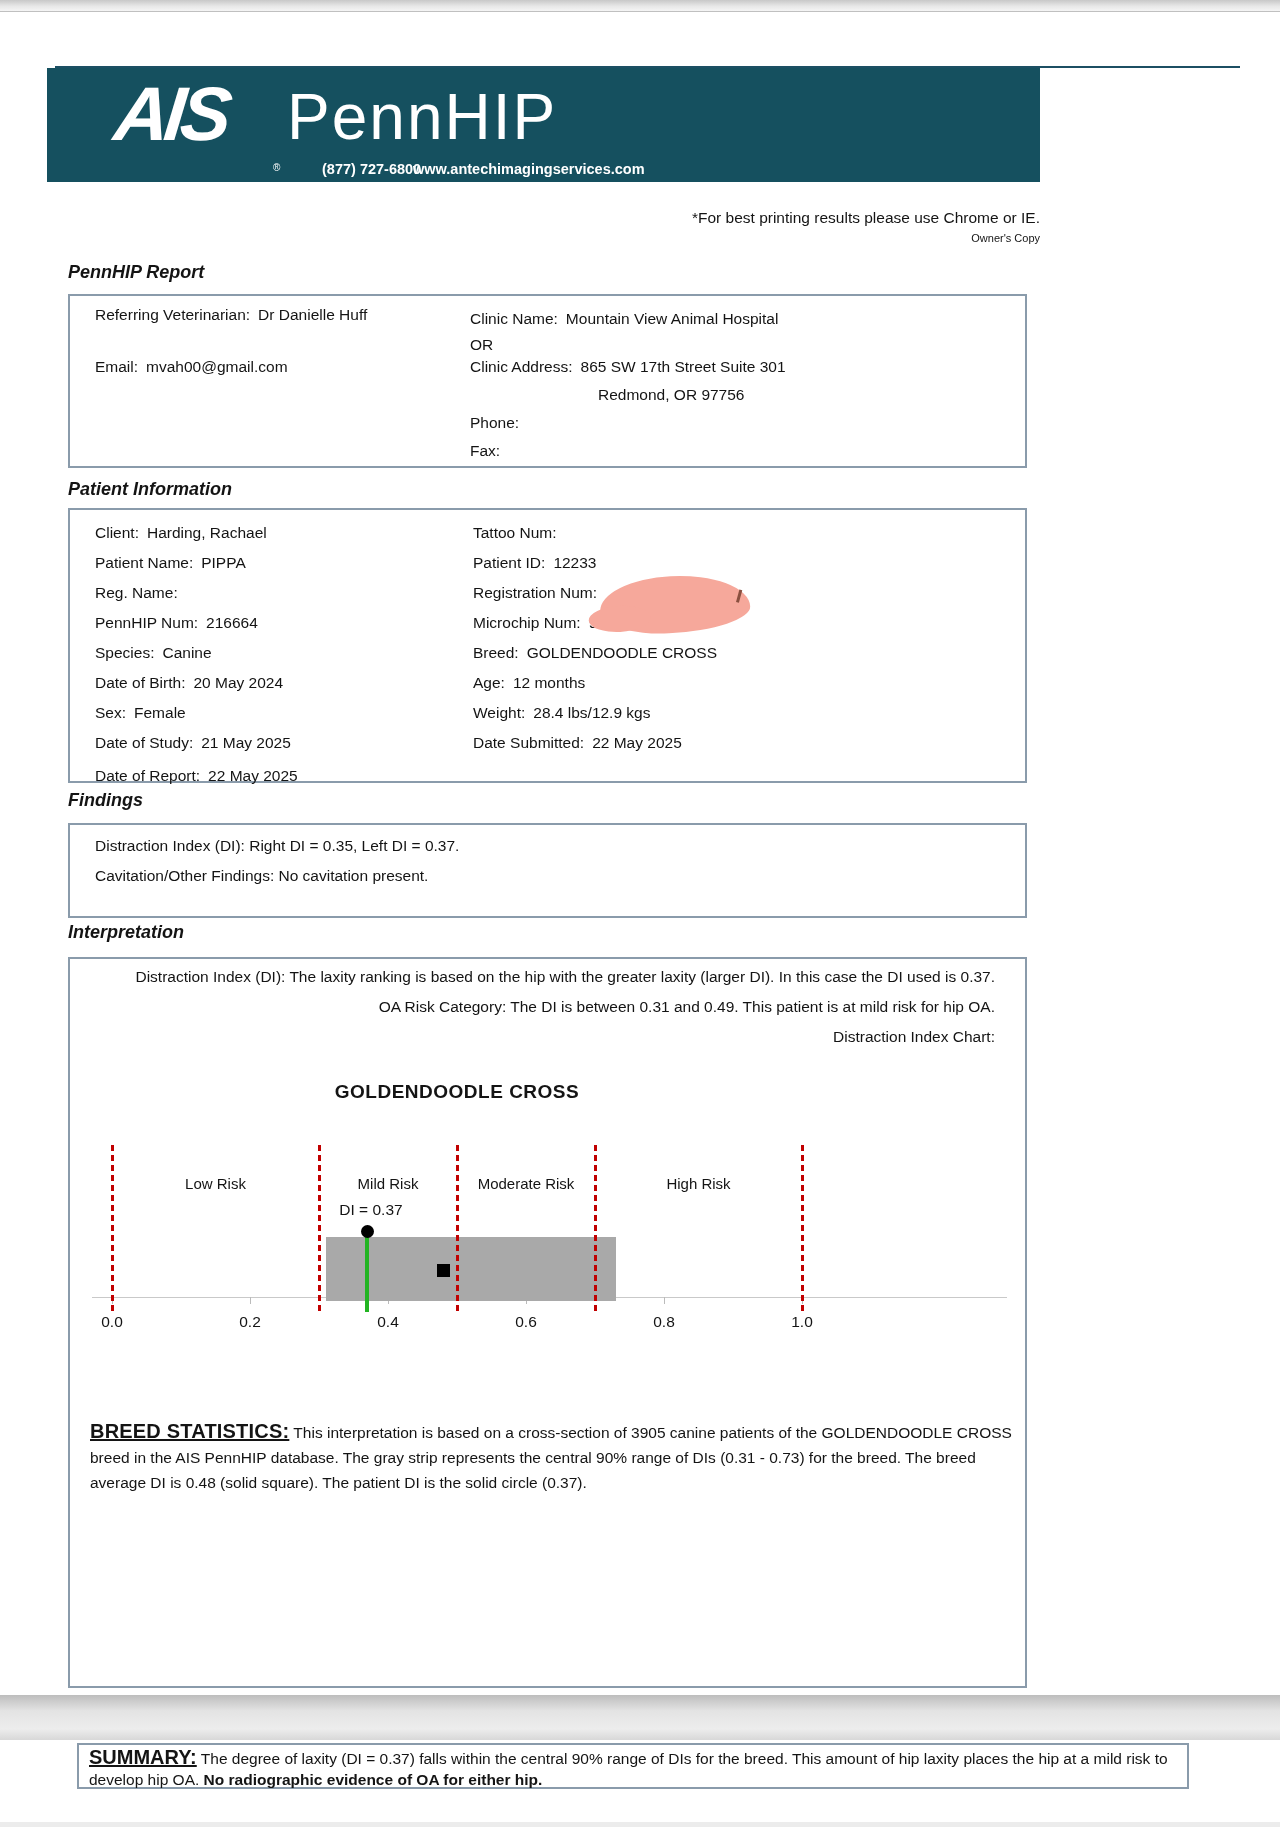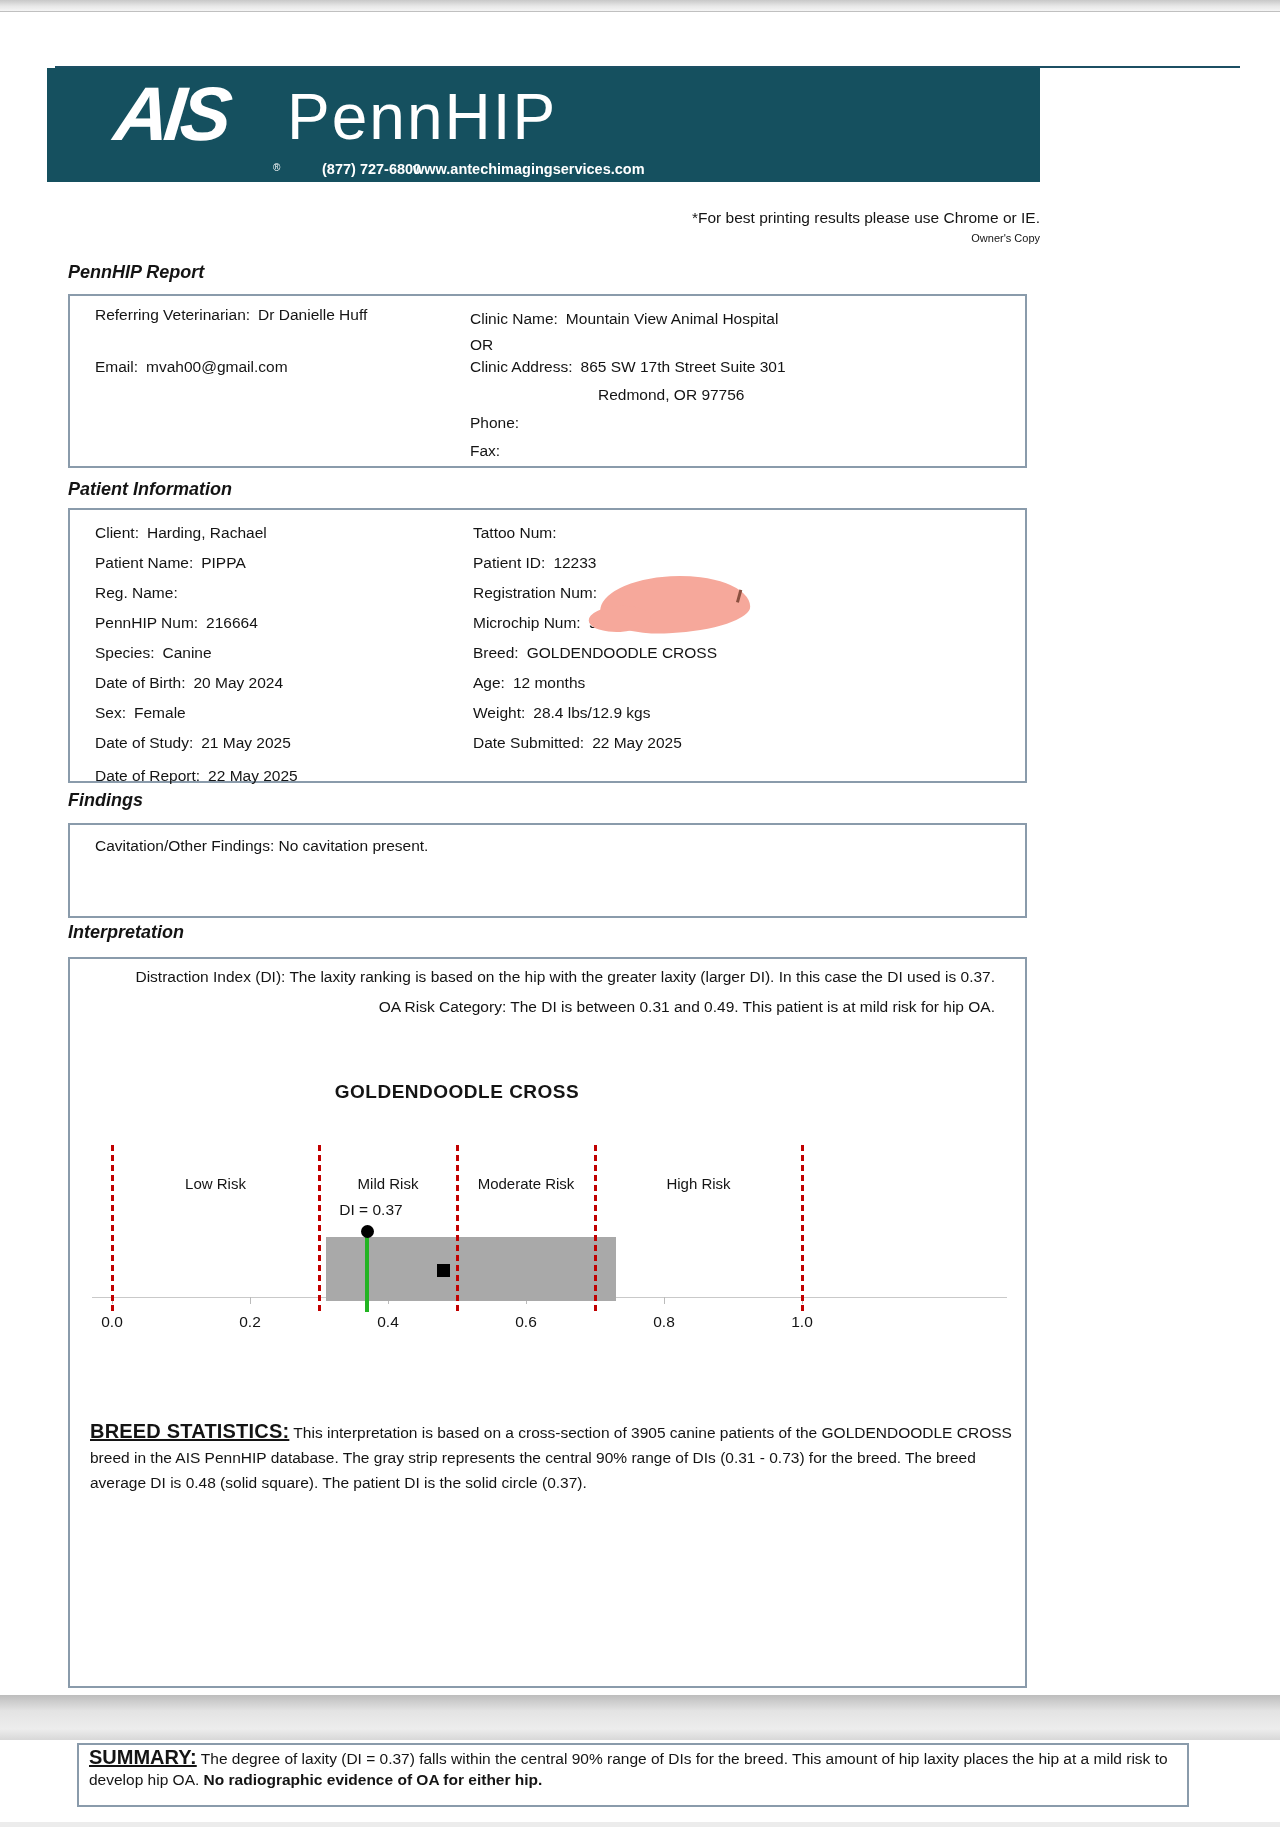--- a/index.html
+++ b/index.html
@@ -96,21 +96,21 @@
   .axis-line{position:absolute;left:20px;top:222px;width:915px;height:1px;background:#c9c9c9;z-index:0;}
   .tick{position:absolute;top:222px;width:1px;height:7px;background:#bbbbbb;z-index:0;}
   .tick-label{position:absolute;top:238px;transform:translateX(-50%);font-size:15.5px;}
   .xlabel{position:absolute;left:40px;width:690px;top:266px;text-align:center;font-weight:bold;font-size:16px;}
 
   
   .breed-stats{position:absolute;left:20px;top:460px;width:937px;line-height:25px;font-size:15.5px;}
   .breed-head{font-size:20px;font-weight:bold;text-decoration:underline;letter-spacing:.2px;}
 
   
-  .summary-box{position:absolute;left:77px;top:1743px;width:1112px;height:64px;
+  .summary-box{position:absolute;left:77px;top:1743px;width:1112px;height:46px;
     border:2px solid #8a9bab;padding:2px 10px;box-sizing:border-box;
     font-size:15.5px;line-height:21px;background:#fff;}
   .summary-head{font-size:20px;font-weight:bold;text-decoration:underline;}
 </style>
 </head>
 <body>
 
 <div class="top-edge"></div>
 <div class="banner-line"></div>
 
@@ -173,30 +173,32 @@
     <div class="row"><span>Weight:</span><span class="val">28.4 lbs/12.9 kgs</span></div>
     <div class="row"><span>Date Submitted:</span><span class="val">22 May 2025</span></div>
   </div>
   <div class="redact-blob"></div>
 </div>
 
 <div class="h-sec" id="h-findings">Findings</div>
 
 <div class="box" id="box-findings">
   <div class="flow">
+    <div class="frow">Distraction Index (DI): Right DI = 0.35, Left DI = 0.37.</div>
     <div class="frow">Cavitation/Other Findings: No cavitation present.</div>
   </div>
 </div>
 
 <div class="h-sec" id="h-interp">Interpretation</div>
 
 <div class="box" id="box-interp">
   <div class="interp-text">
     <p>Distraction Index (DI): The laxity ranking is based on the hip with the greater laxity (larger DI). In this case the DI used is 0.37.</p>
     <p>OA Risk Category: The DI is between 0.31 and 0.49. This patient is at mild risk for hip OA.</p>
+    <p>Distraction Index Chart:</p>
   </div>
 
   <div class="di-chart">
     <div class="chart-title">GOLDENDOODLE CROSS</div>
     <div class="axis-line"></div>
     <div class="breed-strip" style="left: 253.9px; width: 289.8px; background: rgb(169, 169, 169);"></div>
     <div class="patient-line" style="left: 293.3px; background: rgb(34, 180, 34);"></div>
     <div class="patient-circle" style="left: 288.8px;"></div>
     <div class="avg-square" style="left: 364.7px;"></div>
     <div class="di-label" style="left: 267.3px;">DI = 0.37</div>

